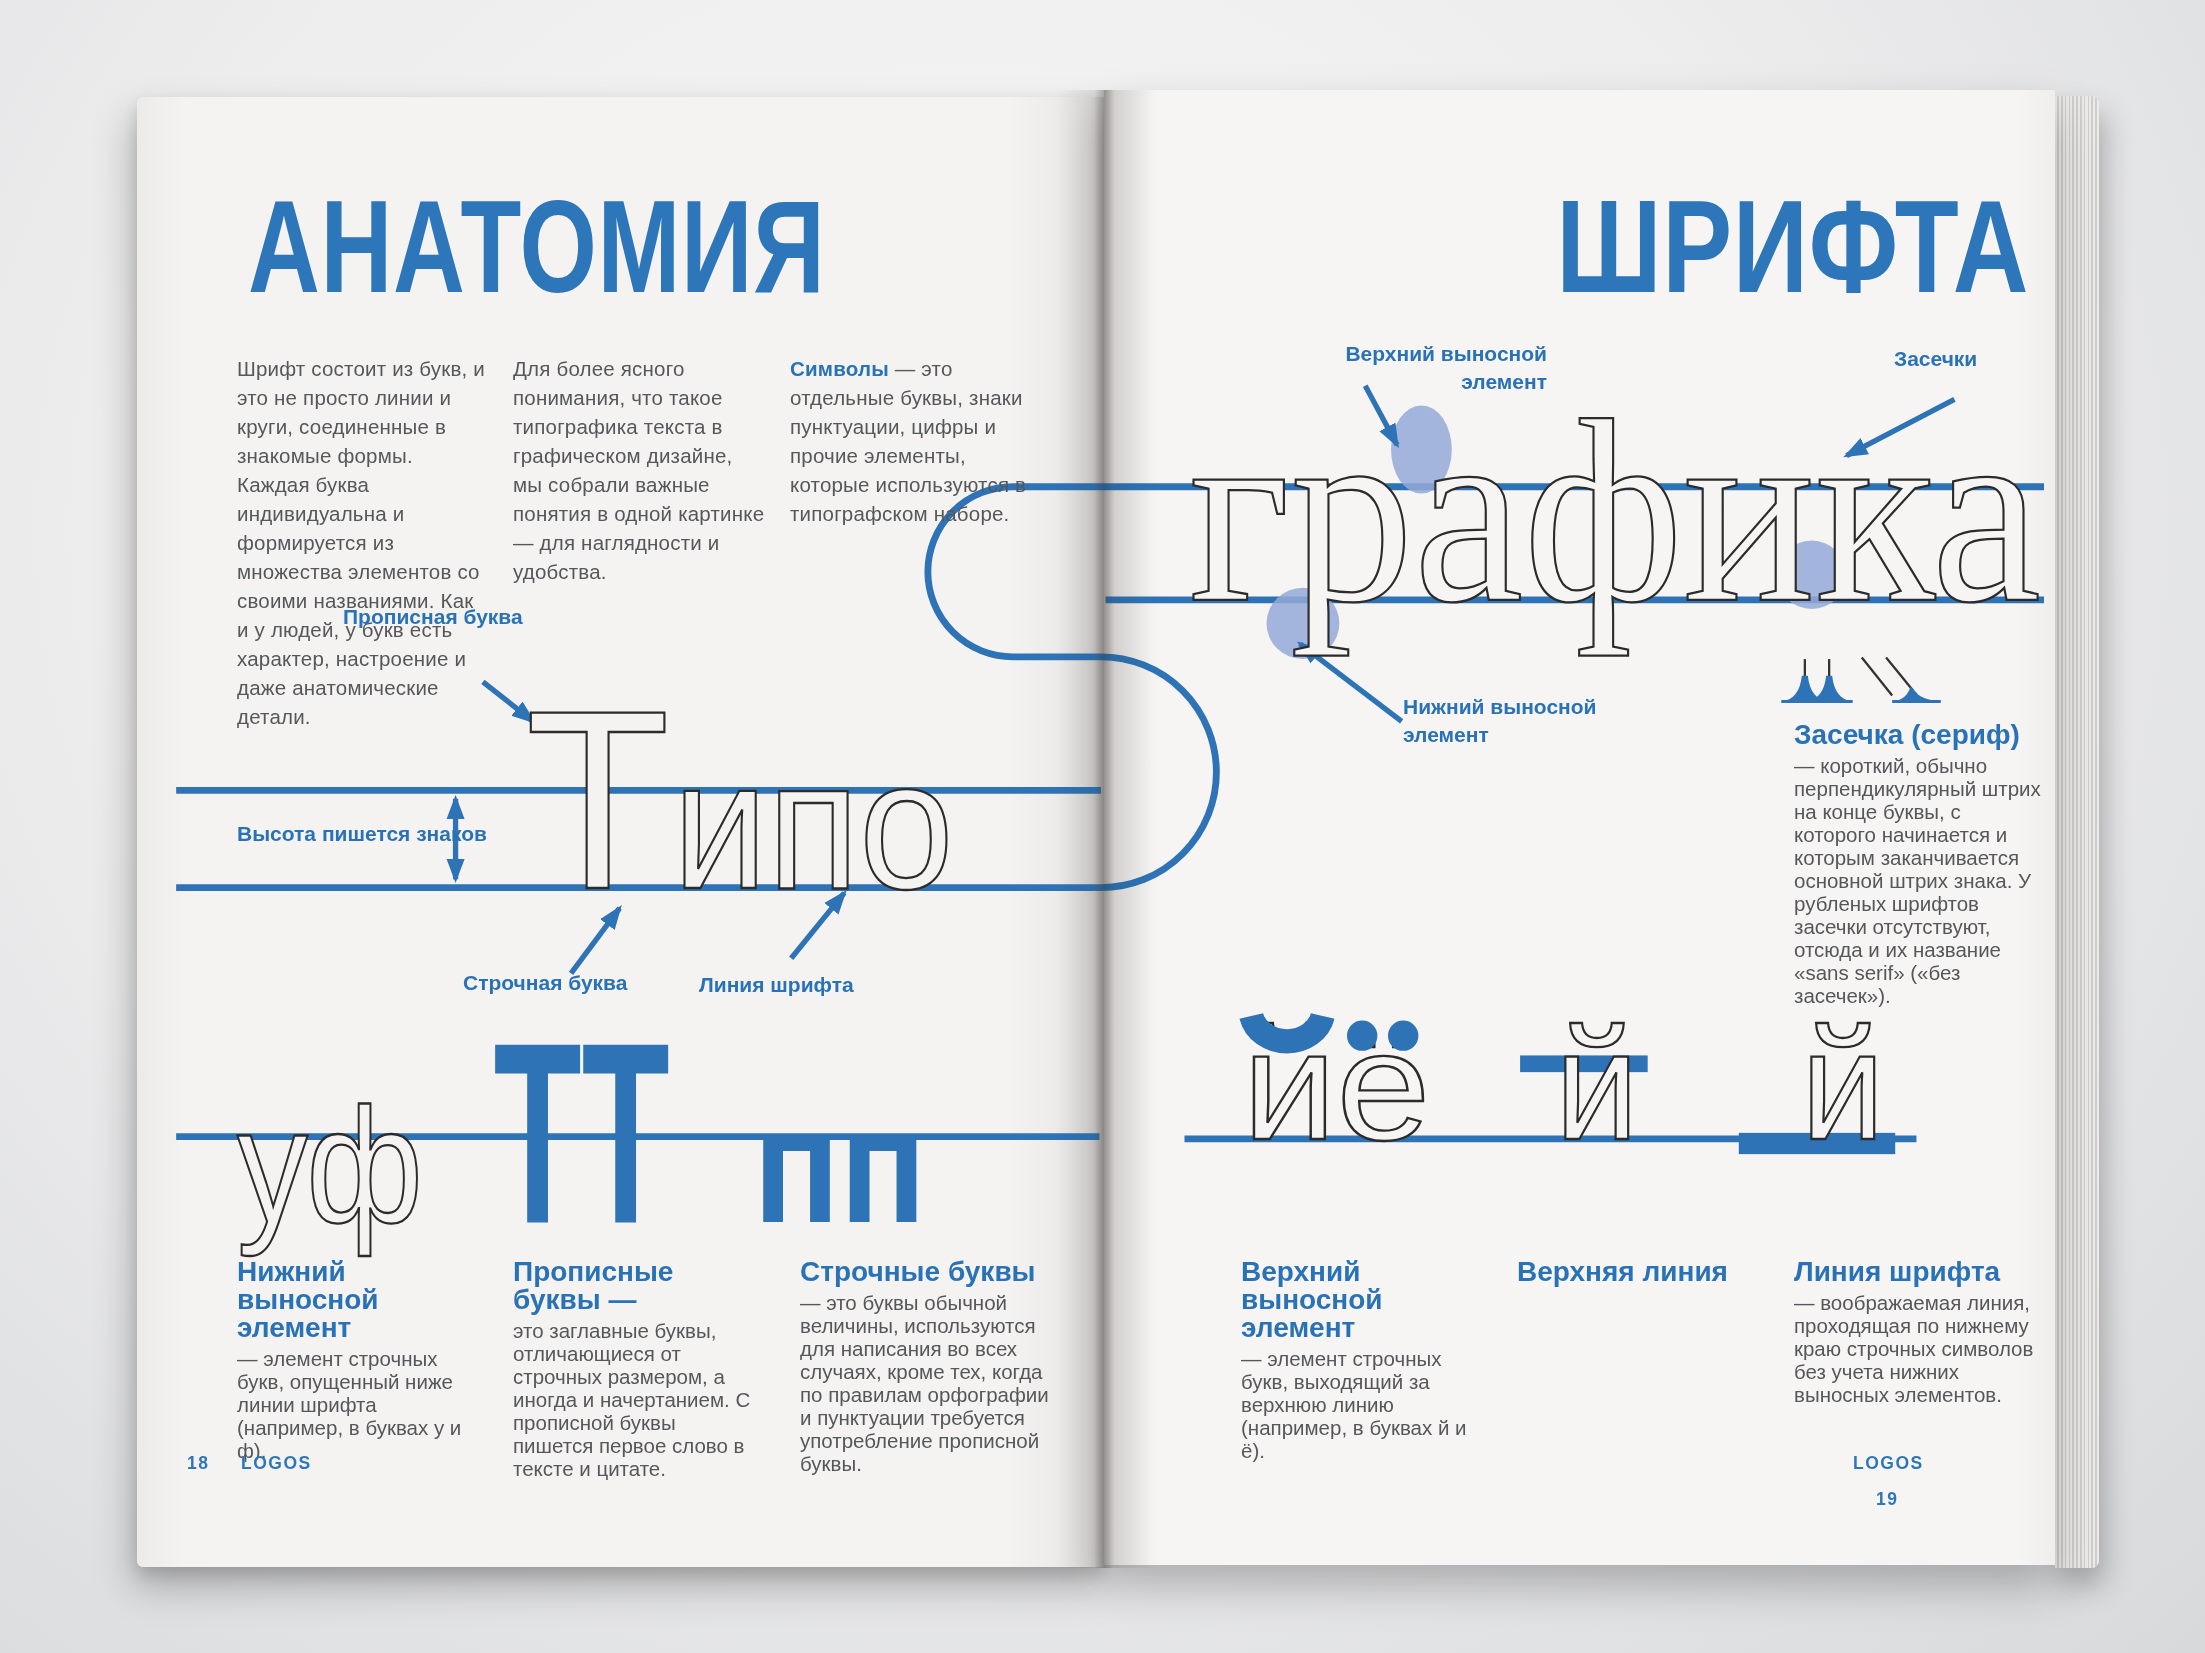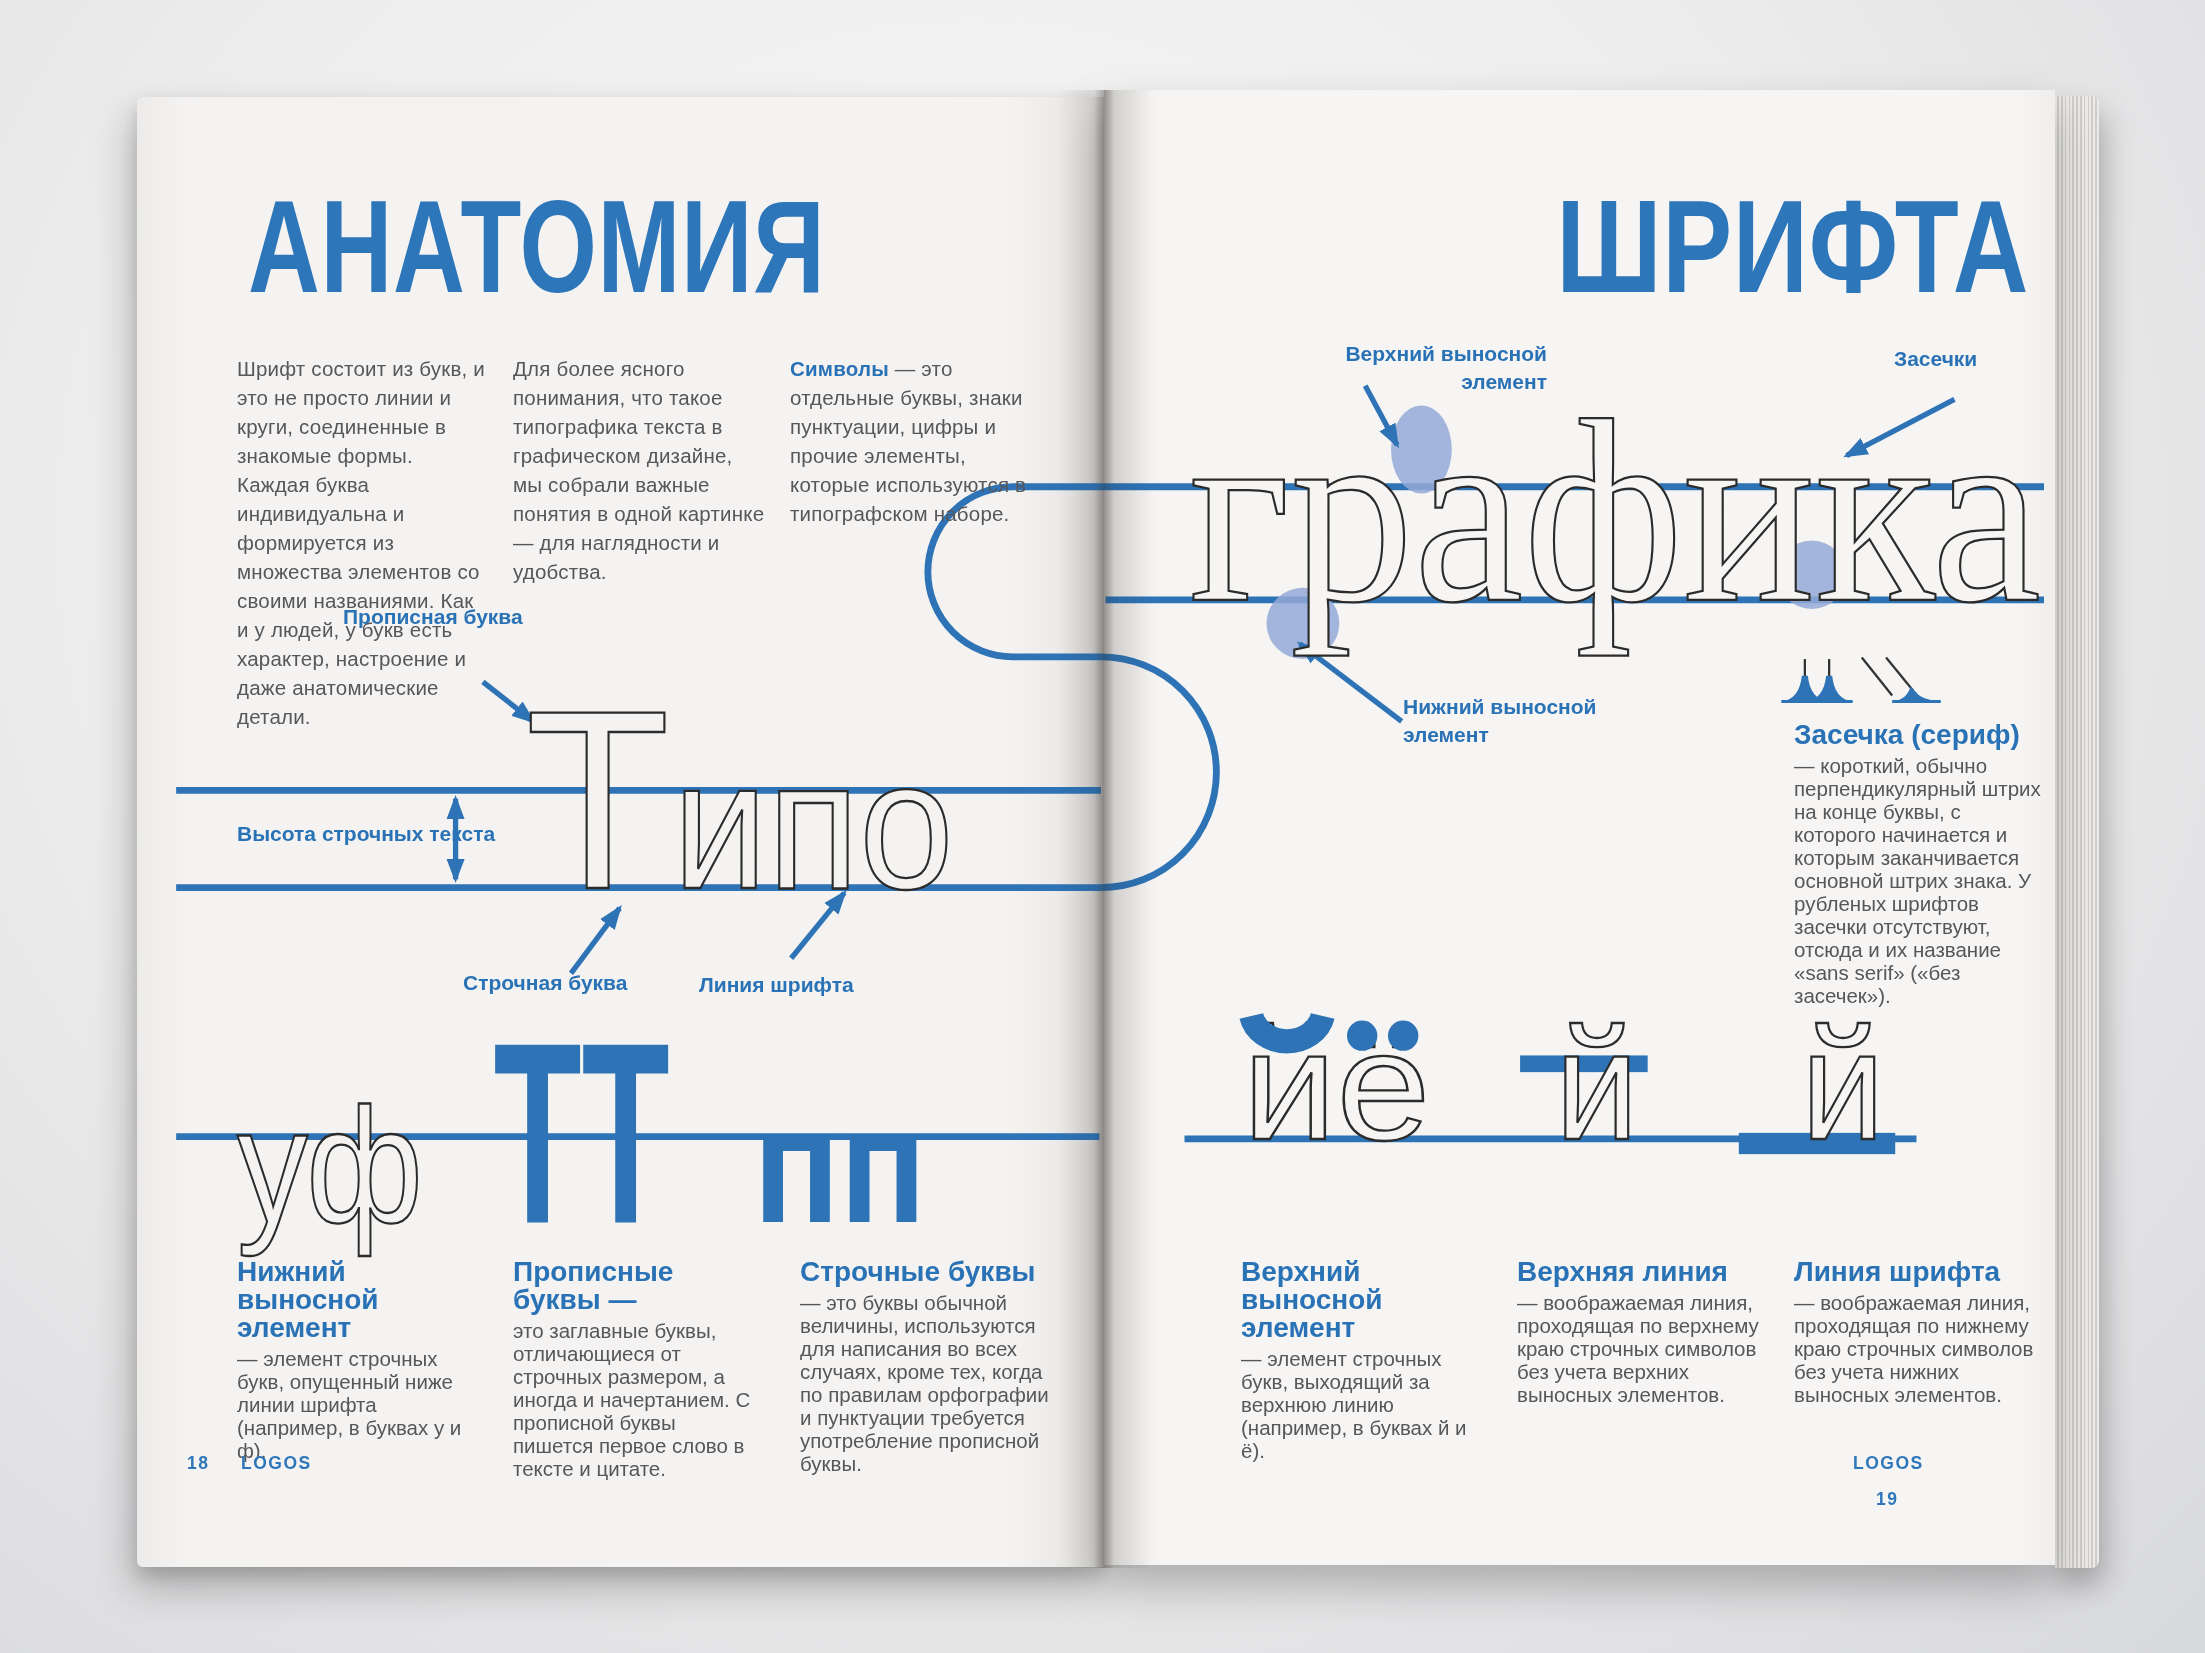--- a/index.html
+++ b/index.html
@@ -103,21 +103,21 @@
 
   <div class="gutter"></div>
 
   <div class="txt title title-left" style="left:248px;top:181px;">АНАТОМИЯ</div>
 
   <div class="txt para" style="left:237px;top:354px;width:251px;">Шрифт состоит из букв, и это не просто линии и круги, соединенные в знакомые формы. Каждая буква индивидуальна и формируется из множества элементов со своими названиями. Как и у людей, у букв есть характер, настроение и даже анатомические детали.</div>
   <div class="txt para" style="left:513px;top:354px;width:254px;">Для более ясного понимания, что такое типографика текста в графическом дизайне, мы собрали важные понятия в одной картинке — для наглядности и удобства.</div>
   <div class="txt para" style="left:790px;top:354px;width:254px;"><span class="lead">Символы</span><span> — это отдельные буквы, знаки пунктуации, цифры и прочие элементы, которые используются в типографском наборе.</span></div>
 
   <div class="txt lbl" style="left:343px;top:603px;">Прописная буква</div>
-  <div class="txt lbl nowrap" style="left:237px;top:820px;">Высота строчных текста</div>
+  <div class="txt lbl nowrap" style="left:237px;top:820px;">Высота пишется знаков</div>
   <div class="txt lbl" style="left:463px;top:969px;">Строчная буква</div>
   <div class="txt lbl" style="left:699px;top:971px;">Линия шрифта</div>
 
   <div class="txt" style="left:237px;top:1258px;width:245px;">
     <p class="blk-title">Нижний выносной элемент</p>
     <p class="blk-text">— элемент строчных букв, опущенный ниже линии шрифта (например, в буквах у и ф).</p>
   </div>
   <div class="txt" style="left:513px;top:1258px;width:248px;">
     <p class="blk-title">Прописные буквы —</p>
     <p class="blk-text">это заглавные буквы, отличающиеся от строчных размером, а иногда и начертанием. С прописной буквы пишется первое слово в тексте и цитате.</p>
@@ -140,21 +140,20 @@
     <p class="blk-title">Засечка (сериф)</p>
     <p class="blk-text">— короткий, обычно перпендикулярный штрих на конце буквы, с которого начинается и которым заканчивается основной штрих знака. У рубленых шрифтов засечки отсутствуют, отсюда и их название «sans serif» («без засечек»).</p>
   </div>
 
   <div class="txt" style="left:1241px;top:1258px;width:245px;">
     <p class="blk-title">Верхний выносной элемент</p>
     <p class="blk-text">— элемент строчных букв, выходящий за верхнюю линию (например, в буквах й и ё).</p>
   </div>
   <div class="txt" style="left:1517px;top:1258px;width:248px;">
     <p class="blk-title">Верхняя линия</p>
-    <p class="blk-text">— воображаемая линия, проходящая по верхнему краю строчных символов без учета верхних выносных элементов.</p>
   </div>
   <div class="txt" style="left:1794px;top:1258px;width:251px;">
     <p class="blk-title">Линия шрифта</p>
     <p class="blk-text">— воображаемая линия, проходящая по нижнему краю строчных символов без учета нижних выносных элементов.</p>
   </div>
 
   <div class="txt footer" style="left:1853px;top:1453px;">LOGOS</div>
   <div class="txt footer" style="left:1876px;top:1453px;margin-top:36px;">19</div>
 
 </div>

